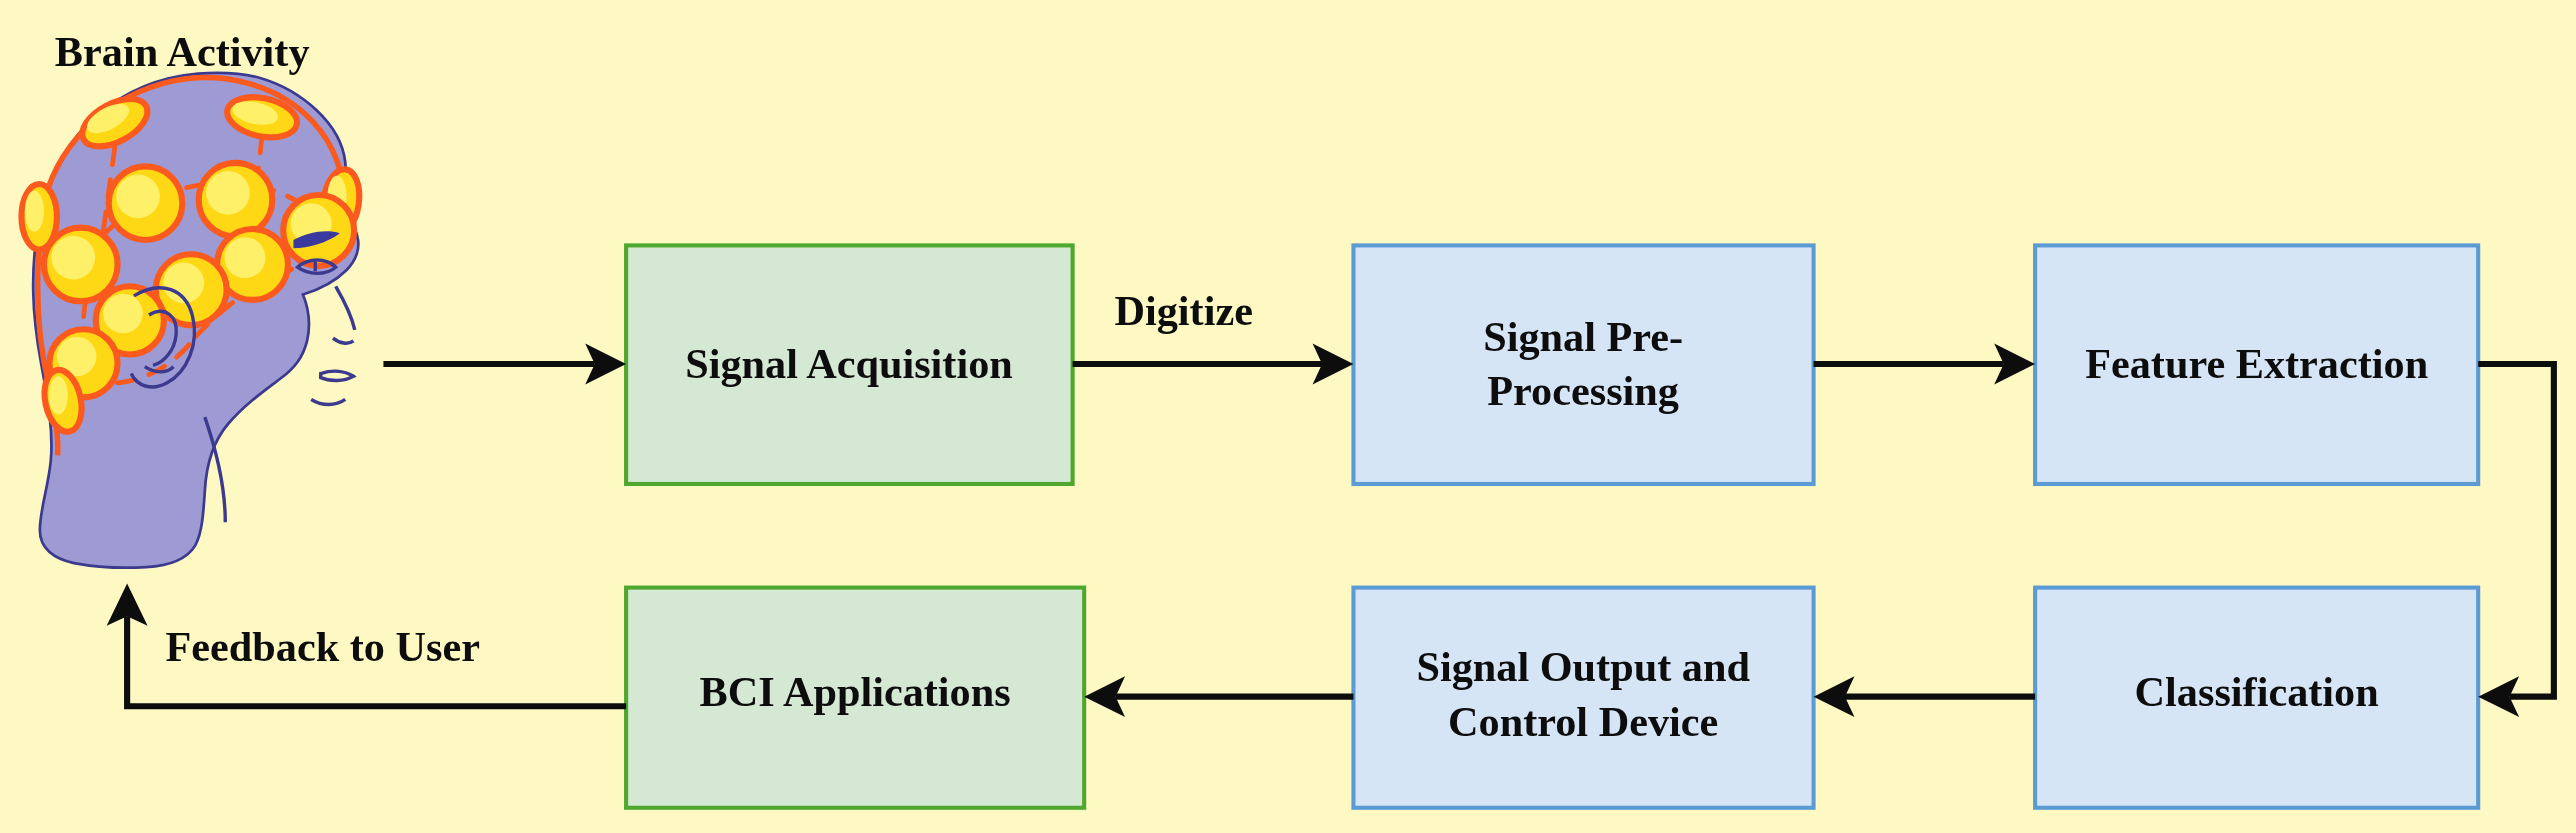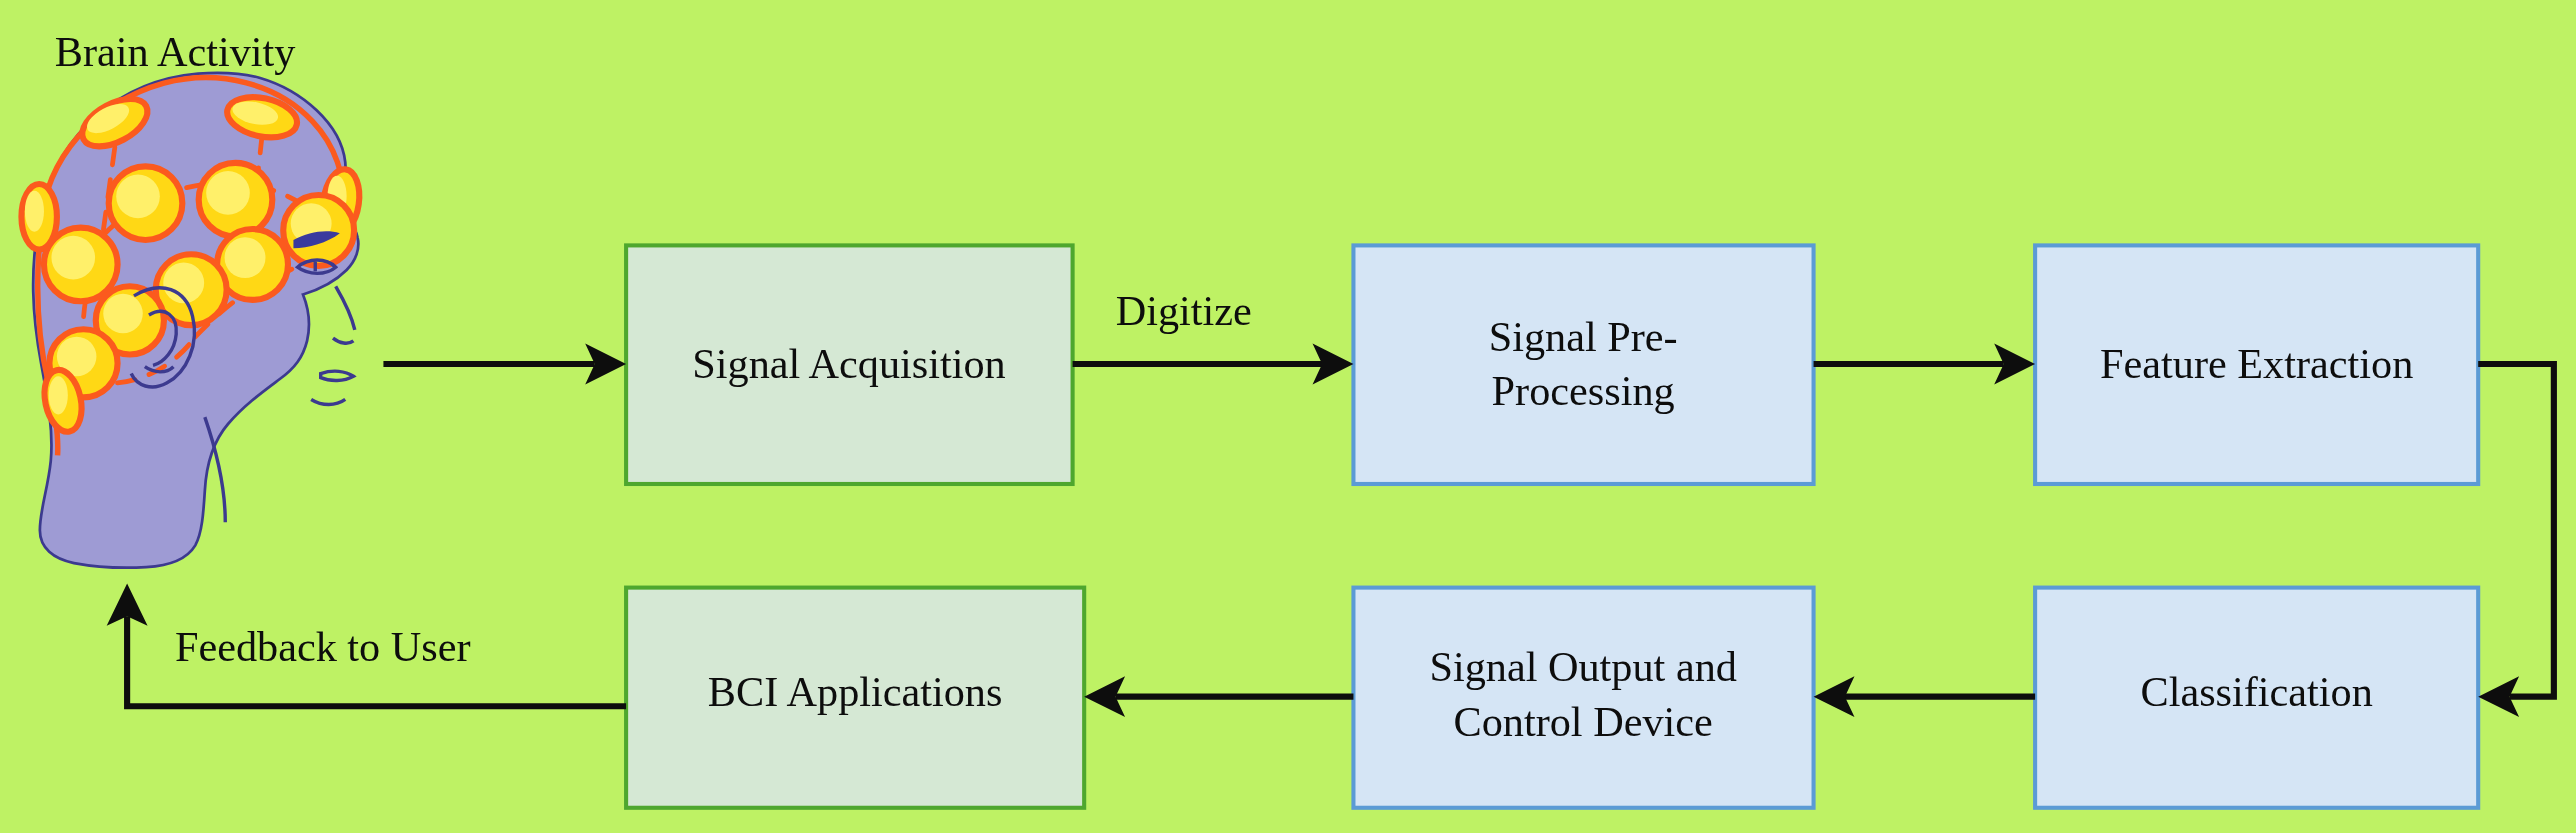--- a/index.html
+++ b/index.html
@@ -10,21 +10,22 @@
   body {
     width: 2576px;
     height: 833px;
     font-family: "Liberation Serif", "DejaVu Serif", serif;
     overflow: hidden;
   }
   #diagram-root {
     position: relative;
     width: 2576px;
     height: 833px;
-    background: #bef264;
+    background: #fef9c3;
+    font-weight: bold;
   }
   svg.layer {
     position: absolute;
     top: 0;
     left: 0;
     width: 2576px;
     height: 833px;
     display: block;
   }
   .node-label {

